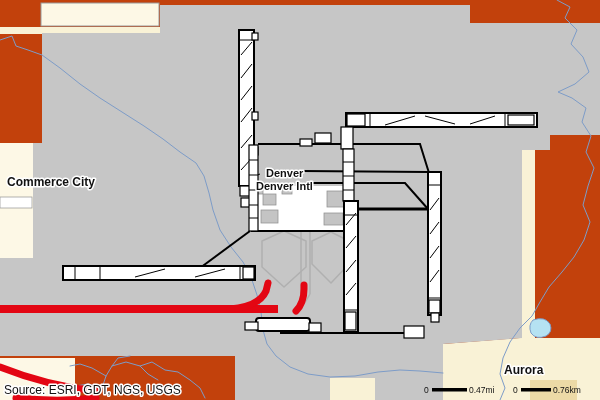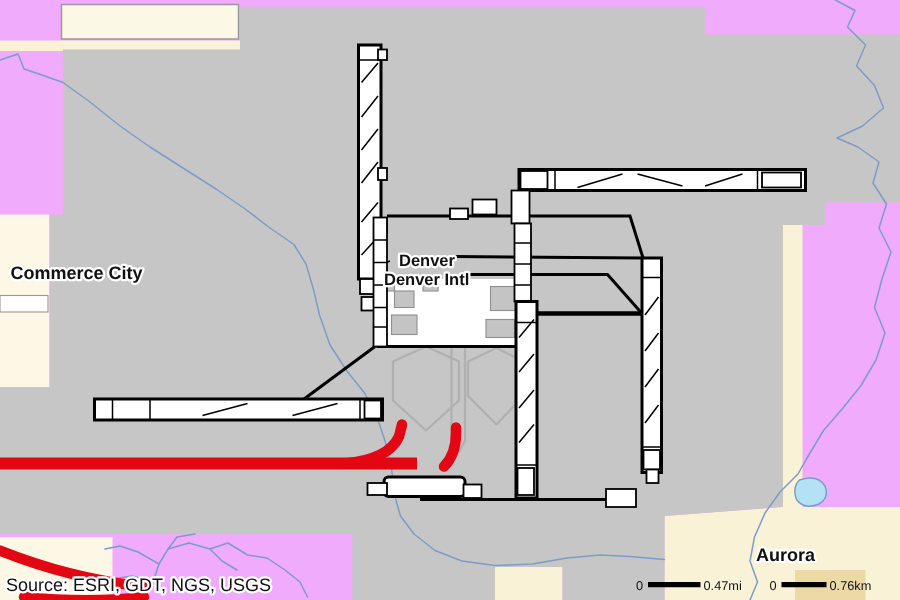--- a/index.html
+++ b/index.html
@@ -1,16 +1,16 @@
 <!DOCTYPE html>
 <html style="--airport-gray: #c6c6c6; --parcel-cream: #f9f2d6; --parcel-cream-light: #fdf8e6; --parcel-tan: #ecdaa6; --water-blue: #7d9cc8; --pond-blue: #b5e2f2; --track-red: #e30613; --runway-white: #ffffff; --outline-black: #000000; --concourse-gray: #b0b0b0;"><head>
 <meta charset="utf-8">
 <style>
   html,body{margin:0;padding:0;background:#ffffff;}
-  #stage{position:relative;width:600px;height:400px;overflow:hidden;background:#f0abfc;}
+  #stage{position:relative;width:600px;height:400px;overflow:hidden;background:#c2410c;}
   svg{display:block;}
   text{font-family:"Liberation Sans",sans-serif;fill:#111111;}
   .halo{paint-order:stroke;stroke:#ffffff;stroke-width:3px;stroke-linejoin:round;}
   .bold{font-weight:bold;}
   .lbl-12{font-size:12px;}
   .lbl-11{font-size:11px;}
   .lbl-scale{font-size:8.5px;}
   .gray{fill:var(--airport-gray,#c6c6c6);}
   .cream{fill:var(--parcel-cream,#f9f2d6);}
   .cream-light{fill:var(--parcel-cream-light,#fdf8e6);}

